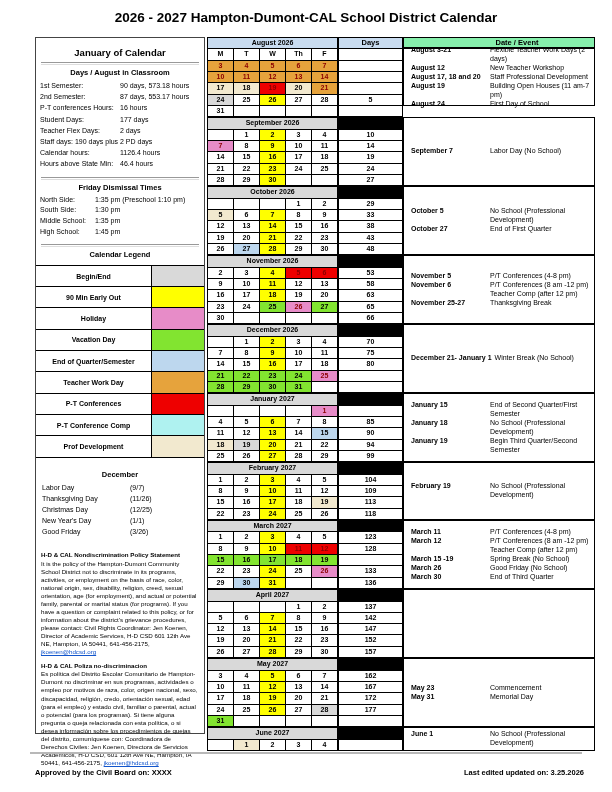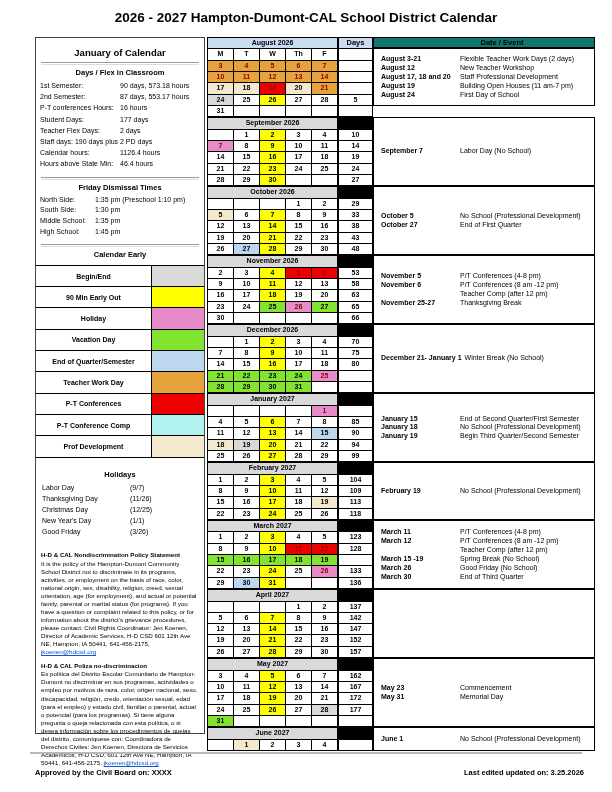--- a/index.html
+++ b/index.html
@@ -27,21 +27,21 @@
   .email{color:#1155cc;text-decoration:underline;}
   
   .table-area{flex:1;margin-left:2px;}
   .month-section{display:flex;align-items:flex-start;}
   .cal-col{width:131px;flex:0 0 auto;}
   .cal-grid{display:grid;grid-template-columns:repeat(5,1fr);border-top:1px solid #000;border-left:1px solid #000;}
   .cal-grid>div{border-right:1px solid #000;border-bottom:1px solid #000;height:11.34px;box-sizing:border-box;text-align:center;font-size:7px;line-height:10.2px;background:#fff;}
   .m-title{grid-column:1/-1;font-weight:bold;font-size:7.5px;}
   .dow{font-weight:bold;}
   .day{font-weight:bold;}
-  .days-col{width:35px;flex:0 0 auto;border-top:1px solid #000;}
+  .days-col{width:65px;flex:0 0 auto;border-top:1px solid #000;}
   .days-col>div{height:11.34px;box-sizing:border-box;border:1px solid #000;border-top:none;background:#fff;text-align:center;font-size:7px;font-weight:bold;line-height:10.2px;}
   .days-col>.black{background:#000;}
   .ev-col{flex:1;}
   .ev-head{height:11.34px;box-sizing:border-box;border:1px solid #000;text-align:center;font-size:7.5px;font-weight:bold;line-height:10.2px;}
   .ev-box{border:1px solid #000;box-sizing:border-box;display:flex;flex-direction:column;justify-content:center;padding:1px 2px 1px 7px;background:#fff;}
   .ev{display:flex;font-size:7px;line-height:1.28;}
   .ev .ev-date{flex:0 0 auto;min-width:76px;font-weight:bold;padding-right:3px;}
   .ev .ev-desc{flex:1;}
   
   .footer-line{position:absolute;left:30px;right:30px;top:752px;border-top:2px solid #b8b8b8;}
@@ -50,21 +50,21 @@
 </head>
 <body>
 
 <div class="page-title">2026 - 2027 Hampton-Dumont-CAL School District Calendar</div>
 
 <div class="wrap">
 
   <div class="panel">
     <div class="p-head">January of Calendar</div>
     <div class="divider"></div>
-    <div class="p-sub">Days / Flex in Classroom</div>
+    <div class="p-sub">Days / August in Classroom</div>
     <div id="summary-rows">
         <div class="stat-row">
           <span class="lb">1st Semester:</span>
           <span class="vl">90 days, 573.18 hours</span>
         </div>
         <div class="stat-row">
           <span class="lb">2nd Semester:</span>
           <span class="vl">87 days, 553.17 hours</span>
         </div>
         <div class="stat-row">
@@ -106,21 +106,21 @@
         <div class="dis-row">
           <span class="lb">Middle School:</span>
           <span class="vl">1:35 pm</span>
         </div>
         <div class="dis-row">
           <span class="lb">High School:</span>
           <span class="vl">1:45 pm</span>
         </div>
       </div>
     <div class="divider" style="margin-top:6px;"></div>
-    <div class="p-sub" style="margin-bottom:6px;">Calendar Early</div>
+    <div class="p-sub" style="margin-bottom:6px;">Calendar Legend</div>
     <div class="legend-table" id="legend-table">
         <div class="legend-row">
           <div class="legend-label">Begin/End</div>
           <div class="legend-swatch" style="background: rgb(217, 217, 217);"></div>
         </div>
         <div class="legend-row">
           <div class="legend-label">90 Min Early Out</div>
           <div class="legend-swatch" style="background: rgb(255, 255, 0);"></div>
         </div>
         <div class="legend-row">
@@ -145,21 +145,21 @@
         </div>
         <div class="legend-row">
           <div class="legend-label">P-T Conference Comp</div>
           <div class="legend-swatch" style="background: rgb(175, 242, 240);"></div>
         </div>
         <div class="legend-row">
           <div class="legend-label">Prof Development</div>
           <div class="legend-swatch" style="background: rgb(242, 233, 207);"></div>
         </div>
       </div>
-    <div class="p-sub" style="margin-top:12px;">Holidays</div>
+    <div class="p-sub" style="margin-top:12px;">December</div>
     <div id="holiday-rows">
         <div class="hol-row">
           <span class="lb">Labor Day</span>
           <span class="vl">(9/7)</span>
         </div>
         <div class="hol-row">
           <span class="lb">Thanksgiving Day</span>
           <span class="vl">(11/26)</span>
         </div>
         <div class="hol-row">
@@ -223,21 +223,21 @@
         <div class="days-col">
           <div class="head" style="background: rgb(201, 220, 240); font-size: 7.5px;">Days</div>
           <div></div>
           <div></div>
           <div></div>
           <div></div>
           <div>5</div>
           <div></div>
         </div>
         <div class="ev-col">
-          <div class="ev-head" style="background: #0f766e; padding-left: 36px;">Date / Event</div>
+          <div class="ev-head" style="background: #86efac; padding-left: 36px;">Date / Event</div>
           <div class="ev-box" style="height: 57.7px;">
             <div class="ev">
               <span class="ev-date">August 3-21</span>
               <span class="ev-desc">Flexible Teacher Work Days (2 days)</span>
             </div>
             <div class="ev">
               <span class="ev-date">August 12</span>
               <span class="ev-desc">New Teacher Workshop</span>
             </div>
             <div class="ev">

